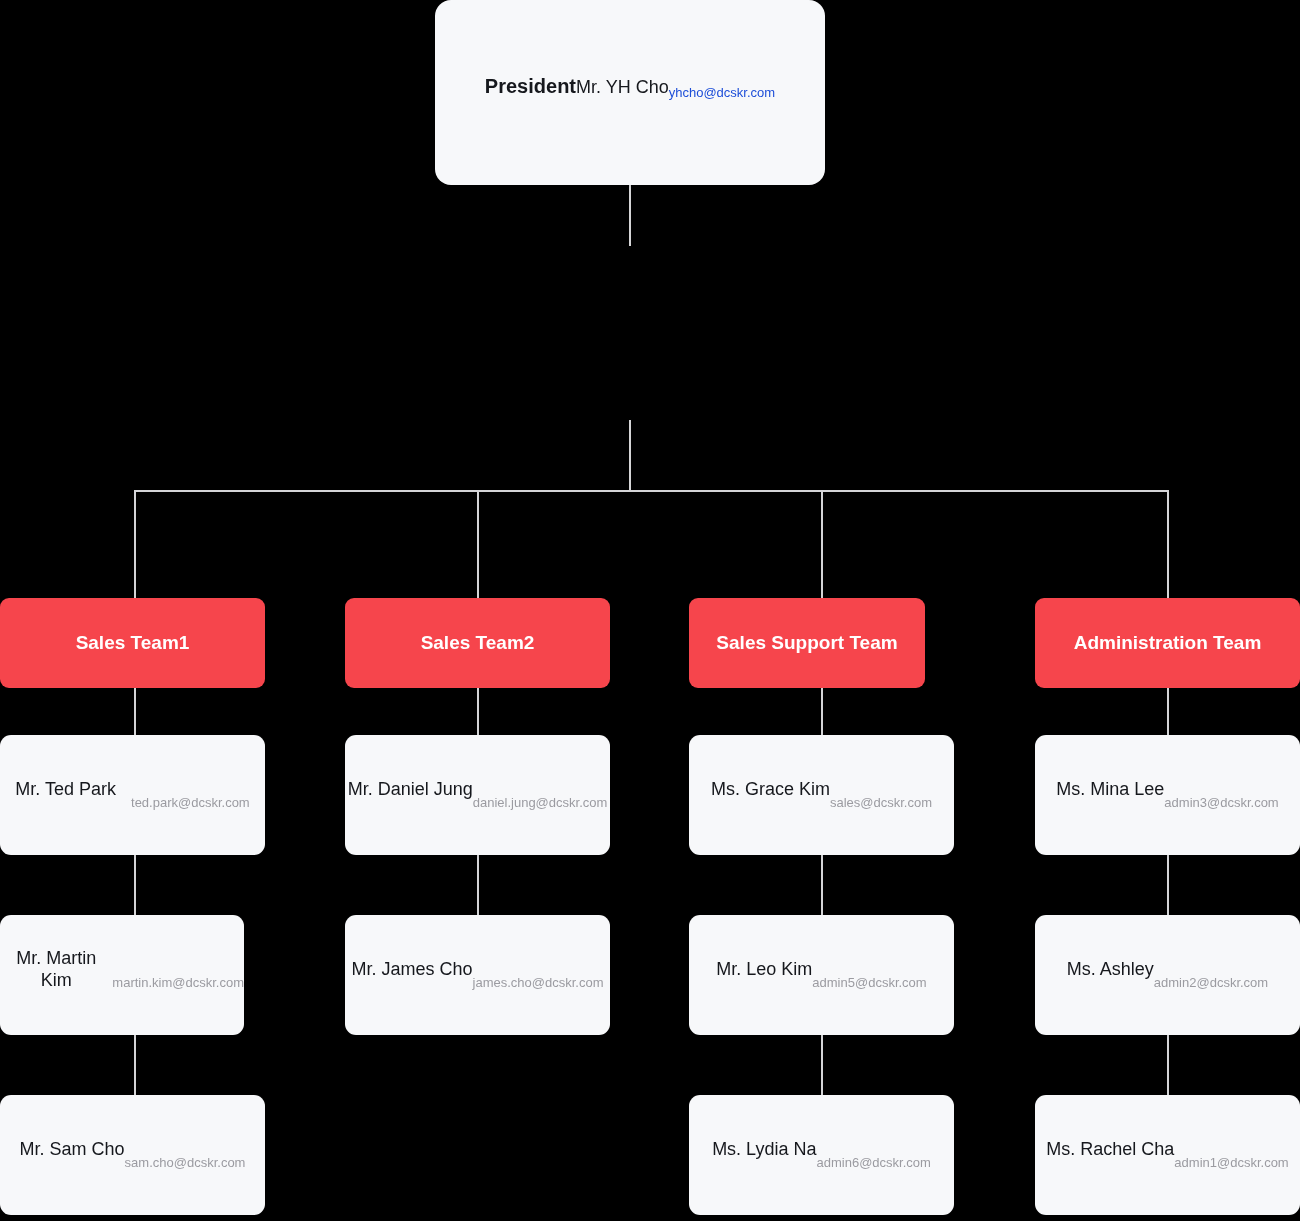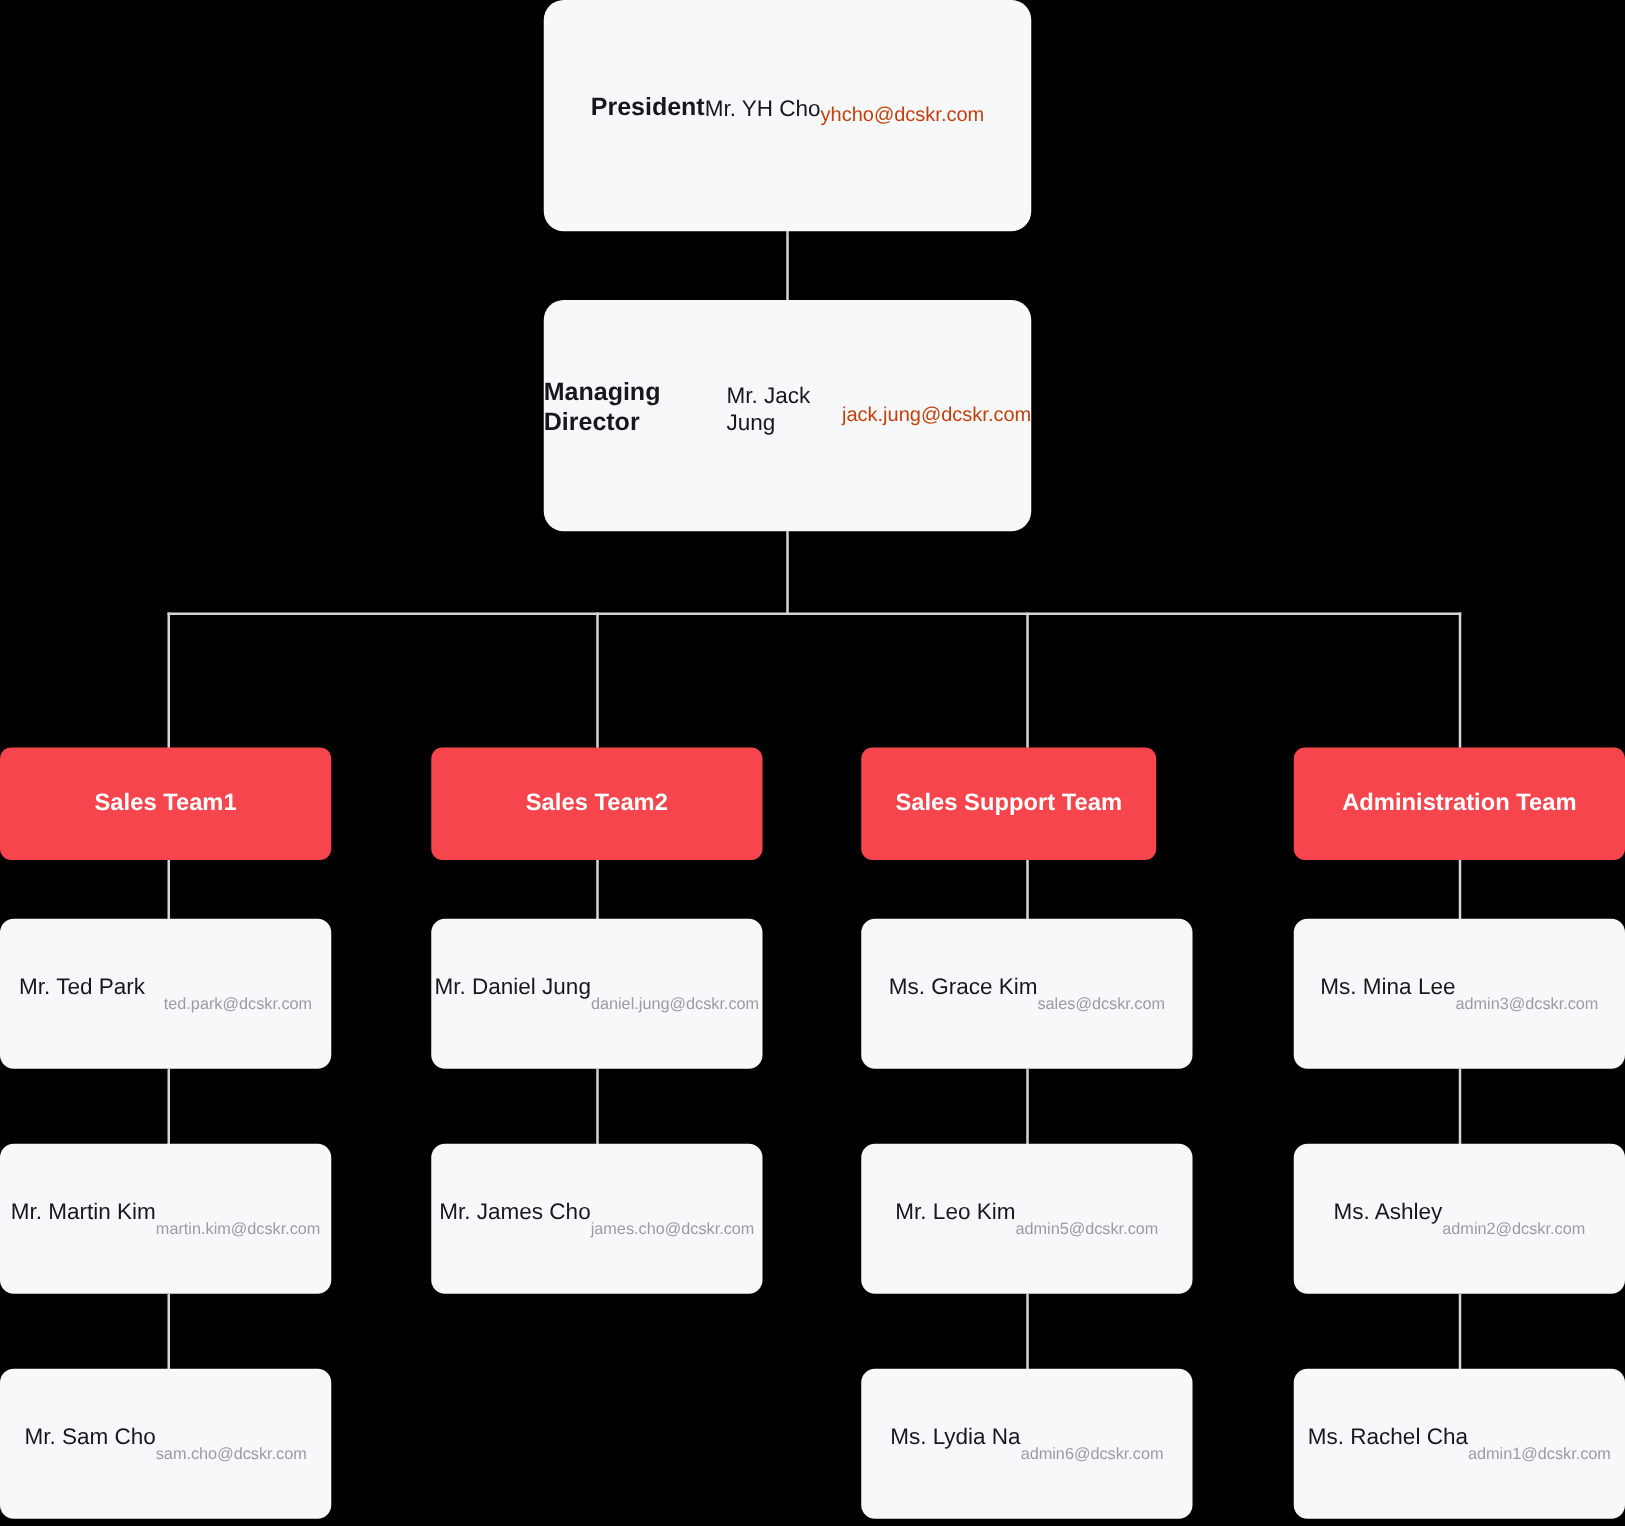--- a/index.html
+++ b/index.html
@@ -57,22 +57,22 @@
     margin-bottom: 14px;
   }
   .card.exec .person {
     font-size: 18px;
     font-weight: normal;
     color: #16181d;
     line-height: 1.2;
     margin-bottom: 10px;
   }
   .card.exec .email {
-    font-size: 16px;
-    color: #c2410c;
+    font-size: 13px;
+    color: #1d4ed8;
     line-height: 1.2;
   }
 
   
   .card.team-header {
     background: #f6454c;
     border-radius: 9px;
   }
   .card.team-header .team-name {
     font-size: 19px;
@@ -133,34 +133,29 @@
   <div class="connector v" style="left:1167px; top:686px; height:52px;"></div>
   <div class="connector v" style="left:1167px; top:855px; height:62px;"></div>
   <div class="connector v" style="left:1167px; top:1035px; height:62px;"></div>
 
   <div class="card exec" style="left:435px; top:0px; width:390px; height:185px;">
     <div class="role">President</div>
     <div class="person">Mr. YH Cho</div>
     <div class="email">yhcho@dcskr.com</div>
   </div>
 
-  <div class="card exec" style="left:435px; top:240px; width:390px; height:185px;">
-    <div class="role">Managing Director</div>
-    <div class="person">Mr. Jack Jung</div>
-    <div class="email">jack.jung@dcskr.com</div>
-  </div>
 
   <div class="card team-header" style="left:0px; top:598px; width:265px; height:90px;">
     <div class="team-name">Sales Team1</div>
   </div>
   <div class="card member" style="left:0px; top:735px; width:265px; height:120px;gap:15px;">
     <div class="person">Mr. Ted Park</div>
     <div class="email">ted.park@dcskr.com</div>
   </div>
-  <div class="card member" style="left:0px; top:915px; width:265px; height:120px;">
+  <div class="card member" style="left:0px; top:915px; width:244px; height:120px;">
     <div class="person">Mr. Martin Kim</div>
     <div class="email">martin.kim@dcskr.com</div>
   </div>
   <div class="card member" style="left:0px; top:1095px; width:265px; height:120px;">
     <div class="person">Mr. Sam Cho</div>
     <div class="email">sam.cho@dcskr.com</div>
   </div>
 
   <div class="card team-header" style="left:345px; top:598px; width:265px; height:90px;">
     <div class="team-name">Sales Team2</div>

